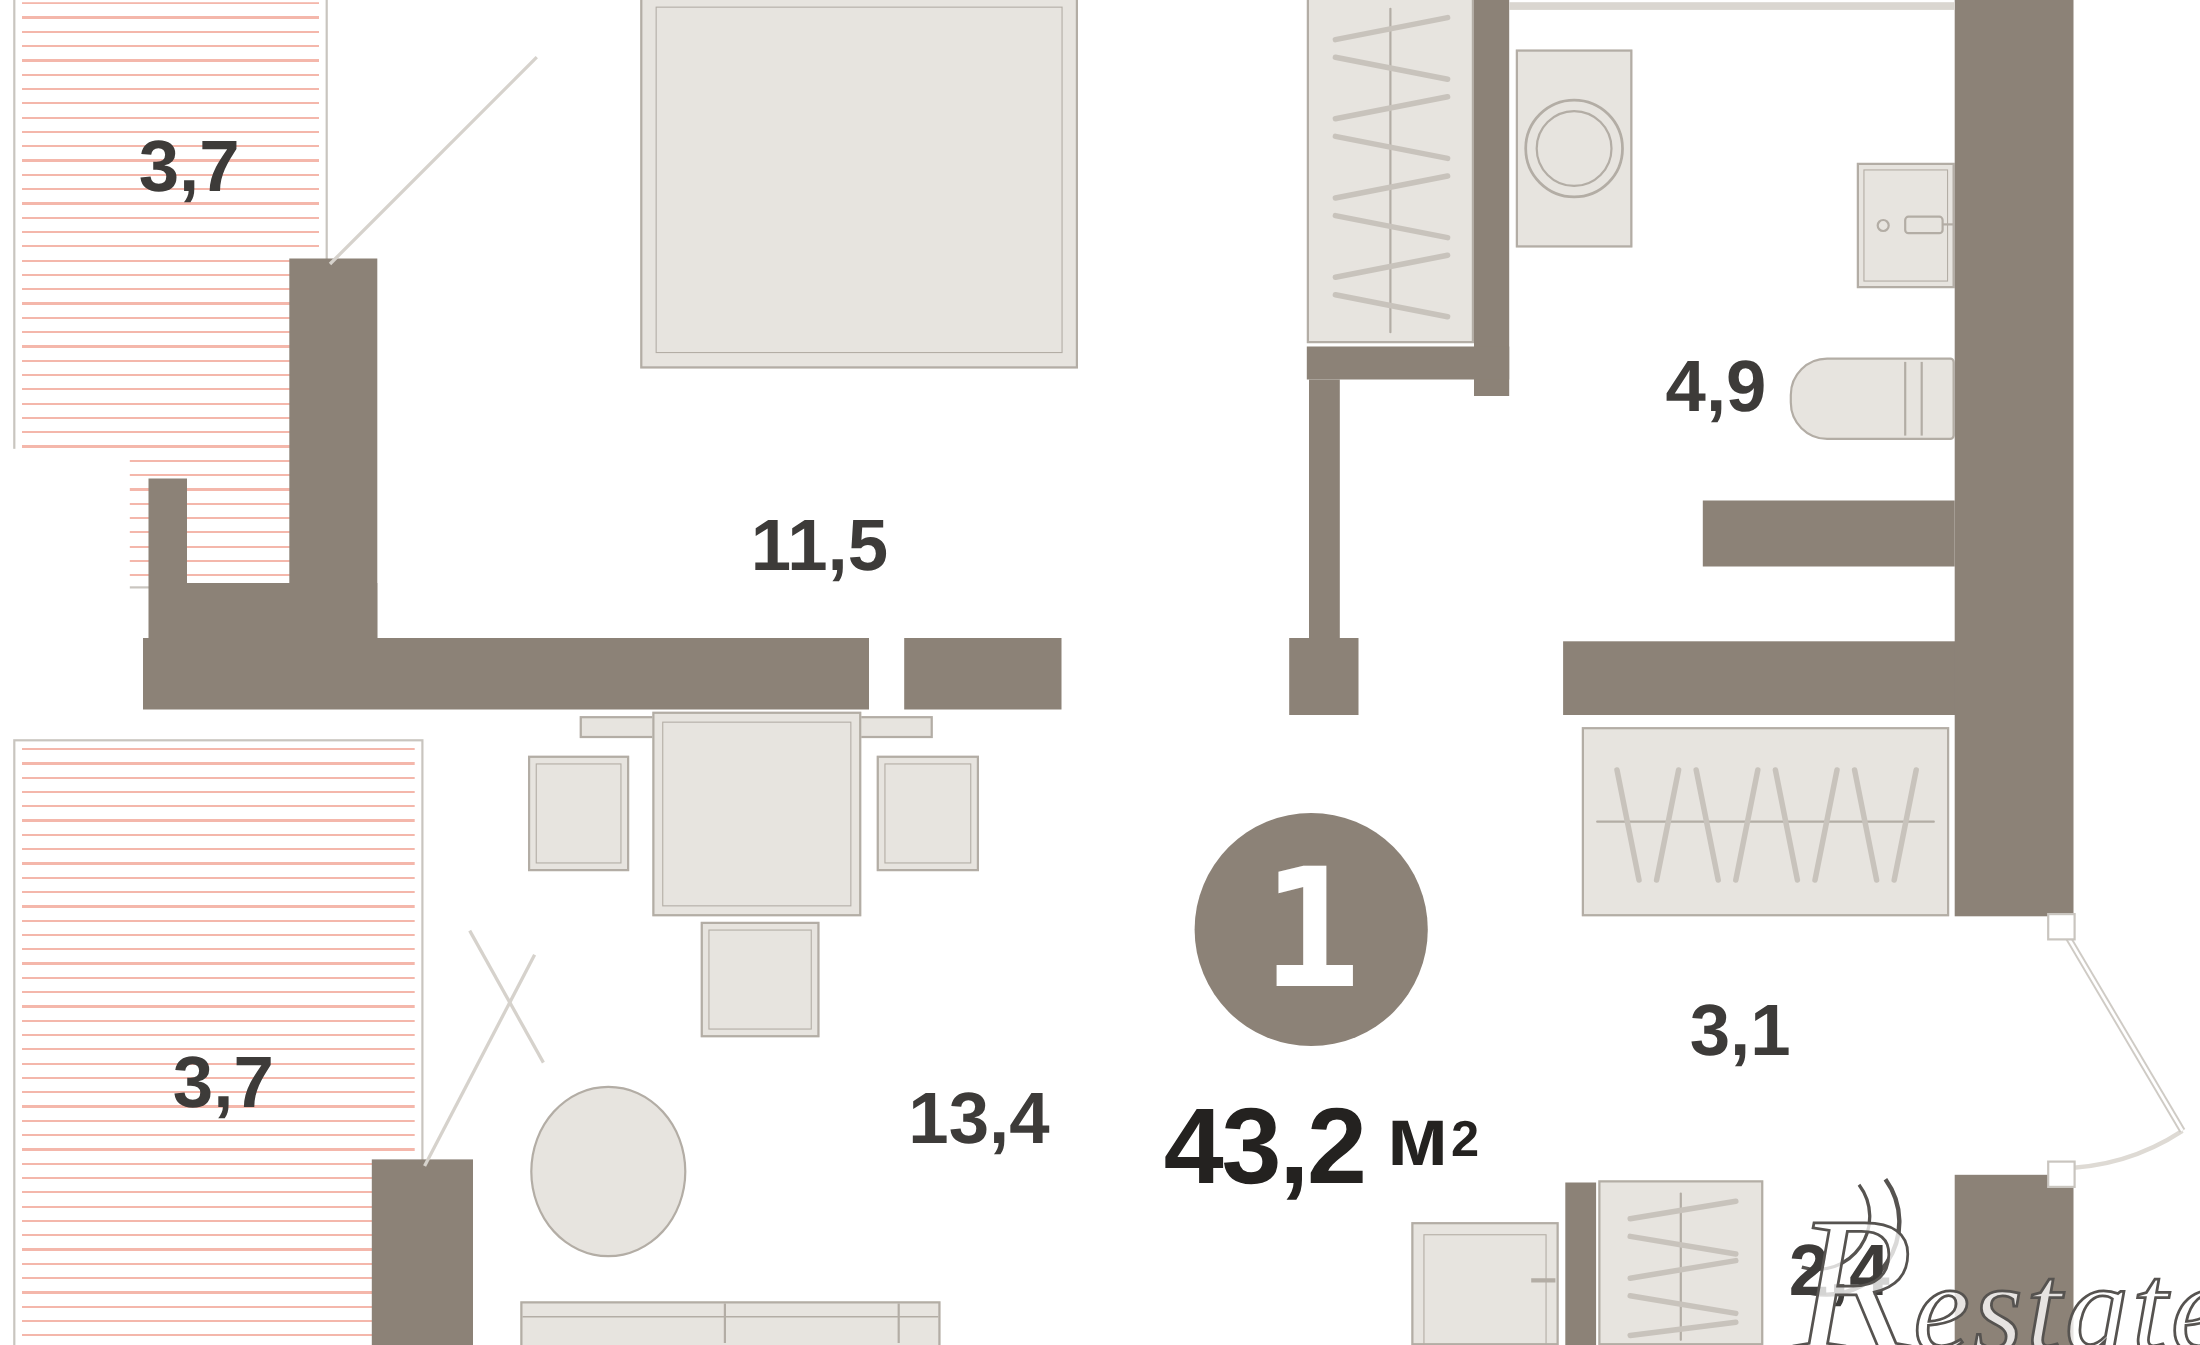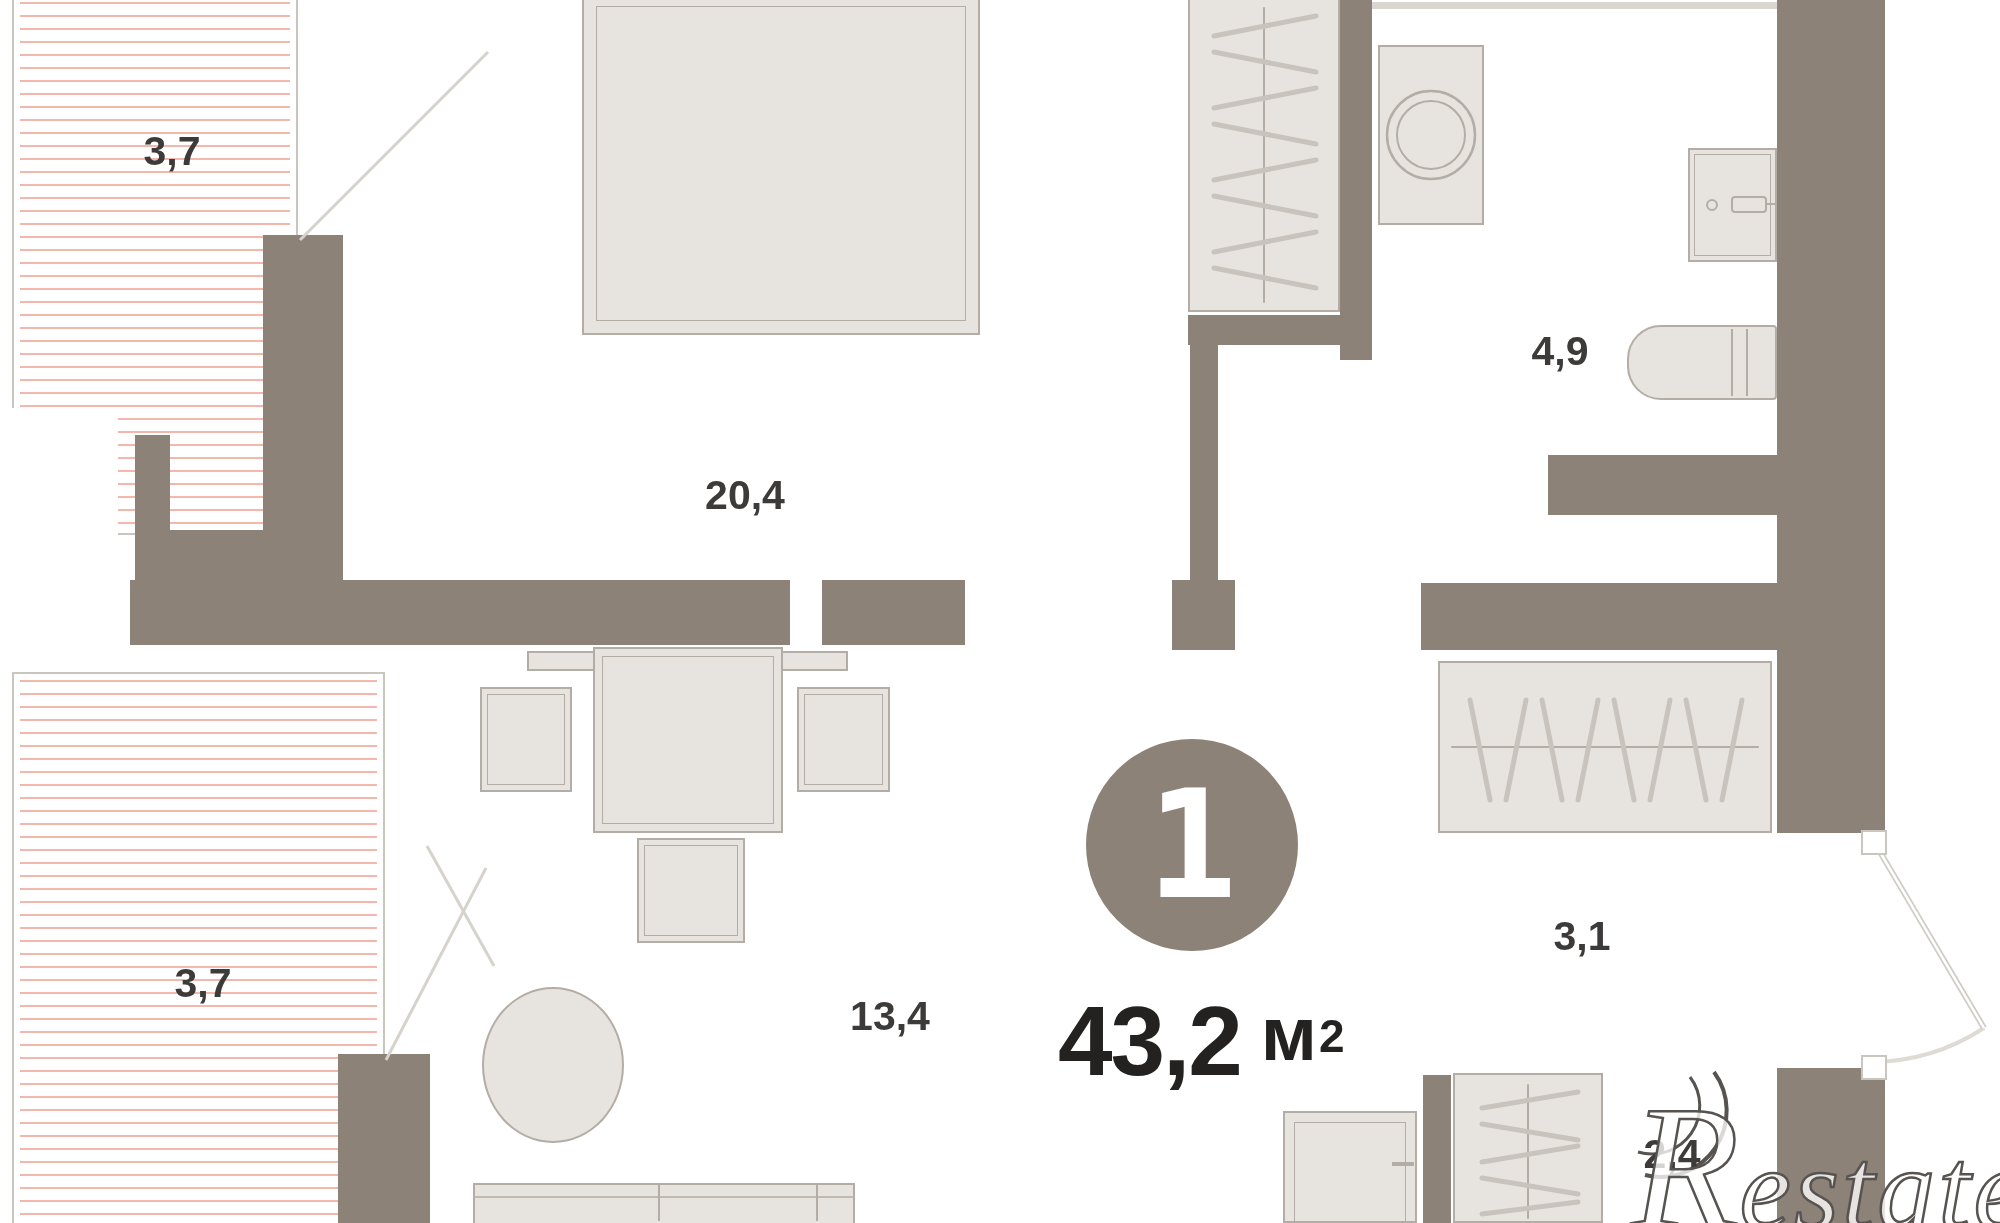--- a/index.html
+++ b/index.html
@@ -6,21 +6,21 @@
   .plan{position:relative;width:2000px;height:1223px;background:#fff;overflow:hidden;
         font-family:"Liberation Sans","DejaVu Sans",sans-serif;}
   .wall{position:absolute;background:#8c8277;}
   .winline{position:absolute;background:#dad6d0;}
   .furn{position:absolute;background:#e7e4df;border:2px solid #b3ada5;box-sizing:border-box;}
   .inner{position:absolute;border:1px solid #b3ada5;}
   .balcony{position:absolute;background:#fff;border:2px solid #c9c5bf;box-sizing:border-box;}
   .hatch{position:absolute;left:6px;right:6px;top:6px;bottom:6px;
          background:repeating-linear-gradient(180deg,#f4b7ab 0 2px,rgba(0,0,0,0) 2px 13px);}
   .cover{position:absolute;background:#fff;}
-  .lbl{position:absolute;color:#3d3b39;font-weight:700;font-size:41px;line-height:66px;text-align:center;}
+  .lbl{position:absolute;color:#3d3b39;font-weight:700;font-size:66px;line-height:66px;text-align:center;}
   .badge{position:absolute;left:1086px;top:739px;width:212px;height:212px;border-radius:50%;
          background:#8c8277;color:#fff;display:flex;align-items:center;justify-content:center;
          font-family:"DejaVu Sans Mono",monospace;font-weight:700;font-size:150px;}
   .total{position:absolute;left:1058px;top:992px;color:#242220;display:flex;align-items:flex-start;font-weight:700;}
   .ta-num{font-size:98px;line-height:1;letter-spacing:-2px;}
   .ta-unit{font-size:76px;line-height:1;margin-left:20px;margin-top:4px;}
   .ta-sup{font-size:46px;line-height:1;position:relative;top:-8px;left:2px;}
   .round{border-radius:50%;}
   svg.overlay{position:absolute;left:0;top:0;pointer-events:none;}
   .watermark{position:absolute;right:-28px;bottom:-34px;white-space:nowrap;
@@ -151,21 +151,21 @@
       <line x1="1482" y1="1214" x2="1578" y2="1202"></line>
     </g>
 
     <g fill="none" stroke="#565350" stroke-width="4">
       <path d="M1645,1175 A66,66 0 0 0 1714,1072"></path>
       <path d="M1638,1152 A48,48 0 0 0 1690,1077" stroke-width="3"></path>
     </g>
   </svg>
 
   <div class="lbl" style="left:92px;top:118px;width:160px;">3,7</div>
-  <div class="lbl" style="left:640px;top:462px;width:210px;">20,4</div>
+  <div class="lbl" style="left:640px;top:462px;width:210px;">11,5</div>
   <div class="lbl" style="left:1460px;top:318px;width:200px;">4,9</div>
   <div class="lbl" style="left:770px;top:983px;width:240px;">13,4</div>
   <div class="lbl" style="left:123px;top:950px;width:160px;">3,7</div>
   <div class="lbl" style="left:1482px;top:903px;width:200px;">3,1</div>
   <div class="lbl" style="left:1572px;top:1121px;width:200px;">2,4</div>
 
   <div class="badge">
     <span>1</span>
   </div>
   <div class="total">

